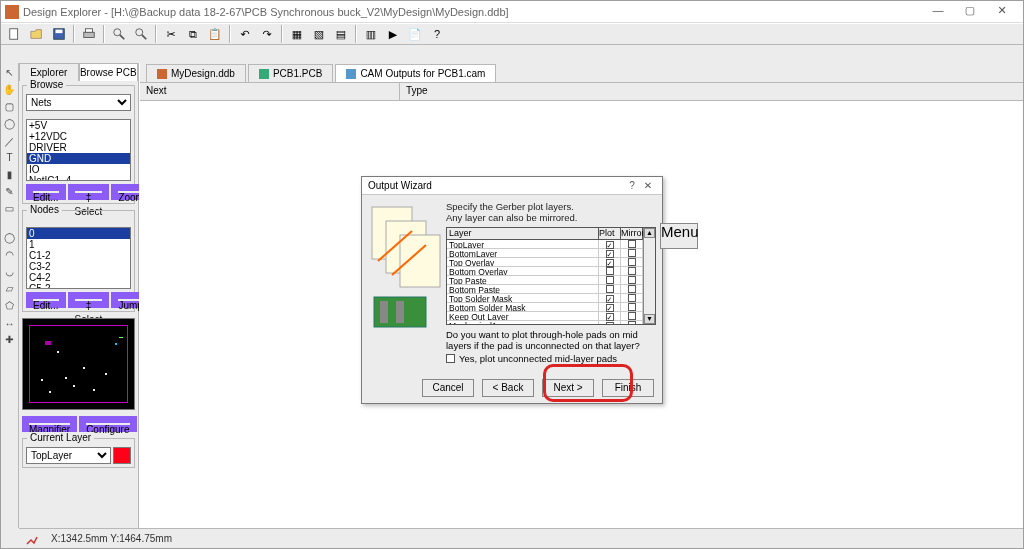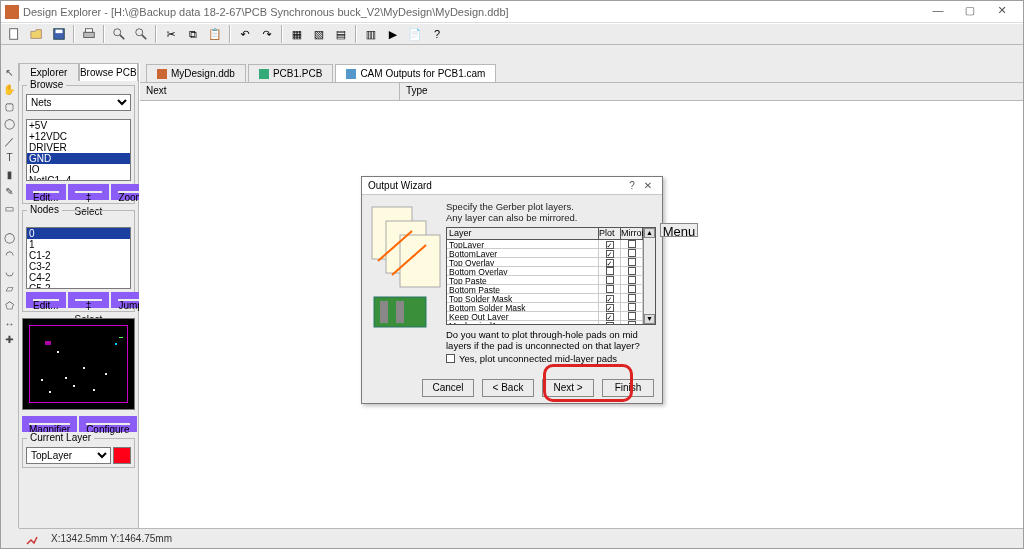--- a/index.html
+++ b/index.html
@@ -61,21 +61,21 @@
   .layerlist .hdr { display:flex; height:12px; font-size:9px; background:#ececec; border-bottom:1px solid #555;}
   .layerlist .hdr .c1 { flex:1; padding:0 2px; border-right:1px solid #555;}
   .layerlist .hdr .c2,.layerlist .hdr .c3 { width:22px; text-align:left; border-right:1px solid #555;}
   .layerlist .row { display:flex; height:9px; font-size:8.5px; border-bottom:1px solid #ccc;}
   .layerlist .row .c1 { flex:1; padding:0 2px; border-right:1px solid #ccc; white-space:nowrap; overflow:hidden;}
   .layerlist .row .c2,.layerlist .row .c3 { width:22px; text-align:center; border-right:1px solid #ccc;}
   .layerlist .row .chk { display:inline-block; width:8px; height:8px; border:1px solid #555; font-size:7px; line-height:7px;}
   .scrollbar { width:12px; background:#ececec; border-left:1px solid #888; position:relative;}
   .scrollbar .up,.scrollbar .dn { height:10px; background:#ddd; border:1px solid #888; text-align:center; font-size:7px; line-height:8px;}
   .scrollbar .dn { position:absolute; bottom:0; left:0; right:0;}
-  .menubtn { position:absolute; right:-42px; top:0; width:38px; height:14px; font-size:13px; border:1px solid #888; background:#ececec; text-align:center; line-height:16px;}
+  .menubtn { position:absolute; right:-42px; top:0; width:38px; height:26px; font-size:15px; border:1px solid #888; background:#ececec; text-align:center; line-height:16px;}
   .mnwrap { position:relative; }
   .q2 { font-size:9.5px; margin-top:4px; line-height:11px;}
   .chkline { font-size:9.5px; margin-top:2px; display:flex; align-items:center; gap:4px;}
   .chkline .cb { width:9px; height:9px; border:1px solid #555; background:#fff;}
   .dlg-btns { position:absolute; bottom:4px; left:0; right:0; height:22px; display:flex; justify-content:flex-end; align-items:center; gap:8px; padding-right:8px;}
   .wbtn { width:52px; height:18px; font-size:10px; border:1px solid #888; background:#ececec; line-height:16px; text-align:center;}
   .highlight { position:absolute; left:542px; top:363px; width:90px; height:38px; border:3px solid #d22; border-radius:10px; pointer-events:none;}
 </style>
 </head>
 <body>

